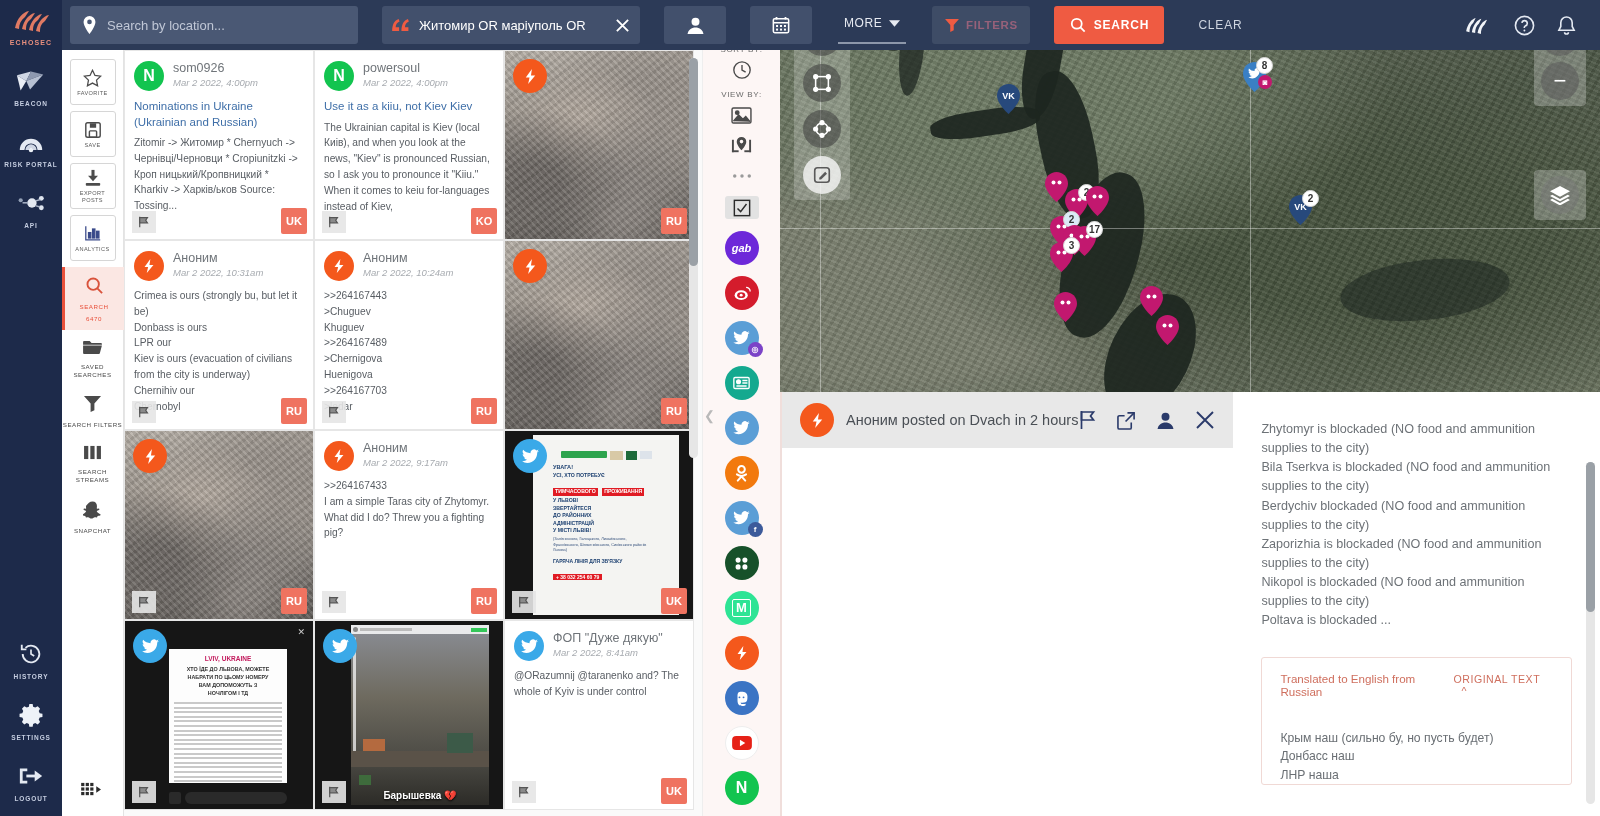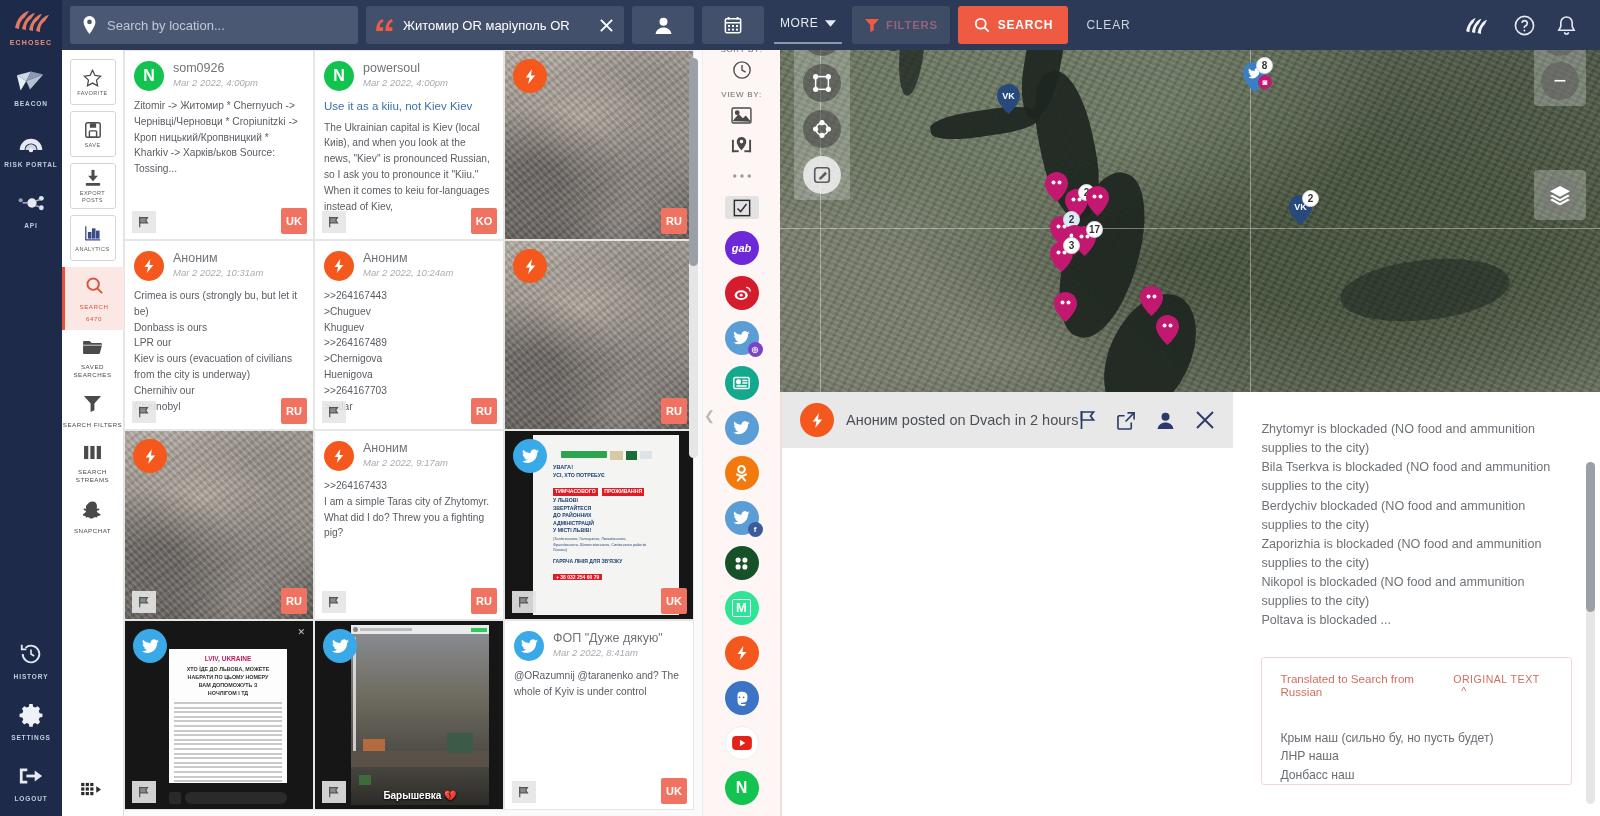--- a/index.html
+++ b/index.html
@@ -248,21 +248,21 @@
   }
   .trans-head { display: flex; align-items: center; }
   .trans-from { font-size: 11.6px; color: #cf6f5e; }
   .trans-orig { margin-left: auto; font-size: 10.6px; color: #cf6f5e; letter-spacing: .5px; cursor: pointer; }
   .trans-body { margin-top: 31px; }
   .trans-body .d-line { color: #6a6f74; font-size: 12.2px; }
 
   
   .topbar {
     position: absolute; left: 62px; top: 0; right: 0; height: 50px;
-    background: #2c3a57; display: flex; align-items: center; padding: 0 8px; z-index: 50;
+    background: #2c3a57; display: flex; align-items: center; padding: 0 8px; z-index: 50; gap: 16px;
   }
   .loc-input {
     width: 288px; height: 38px; background: #4a5874; border-radius: 3px;
     display: flex; align-items: center; padding: 0 12px; cursor: text;
   }
   .loc-ph { margin-left: 10px; font-size: 13px; color: #c0c7d6; }
   .q-input {
     width: 258px; height: 38px; background: #42506c; border-radius: 3px;
     display: flex; align-items: center; padding: 0 10px; margin-left: 8px; cursor: text;
   }
@@ -512,20 +512,21 @@
     <div class="posts-grid">
 
       <div class="card">
         <div class="card-head">
           <div class="avatar av-nitter">N</div>
           <div class="head-meta">
             <div class="head-user">som0926</div>
             <div class="head-date">Mar 2 2022, 4:00pm</div>
           </div>
         </div>
+        <div class="card-title">Nominations in Ukraine (Ukrainian and Russian)</div>
         <div class="card-body">Zitomir -&gt; Житомир * Chernyuch -&gt; Чернівці/Черновци * Cropiunitzki -&gt; Кроп ницький/Кропвницкий * Kharkiv -&gt; Харків/ьков Source: Tossing...</div>
         <div class="card-flag">
           <svg viewBox="0 0 14 14" width="12" height="12" fill="none" stroke="#555" stroke-width="1.4">
               <path d="M2 1v12"></path>
               <path d="M2 2h9l-2 3 2 3H2z" fill="#8a8a8a"></path>
             </svg>
         </div>
         <div class="card-lang">UK</div>
       </div>
 
@@ -1117,30 +1118,30 @@
       <div class="detail-body">
         <div class="d-line">Zhytomyr is blockaded (NO food and ammunition supplies to the city)</div>
         <div class="d-line">Bila Tserkva is blockaded (NO food and ammunition supplies to the city)</div>
         <div class="d-line">Berdychiv blockaded (NO food and ammunition supplies to the city)</div>
         <div class="d-line">Zaporizhia is blockaded (NO food and ammunition supplies to the city)</div>
         <div class="d-line">Nikopol is blockaded (NO food and ammunition supplies to the city)</div>
         <div class="d-line">Poltava is blockaded ...</div>
 
         <div class="trans-box">
           <div class="trans-head">
-            <div class="trans-from">Translated to Search from Russian</div>
+            <div class="trans-from">Translated to English from Russian</div>
             <div class="trans-orig">
               <span>ORIGINAL TEXT</span>
               <span style="margin-left:8px;">^</span>
             </div>
           </div>
           <div class="trans-body">
             <div class="d-line">Крым наш (сильно бу, но пусть будет)</div>
+            <div class="d-line"> Донбасс наш</div>
             <div class="d-line"> ЛНР наша</div>
-            <div class="d-line"> Донбасс наш</div>
           </div>
         </div>
       </div>
       <div class="scrollbar" style="right:5px;top:70px;bottom:12px;">
         <div class="thumb" style="top:0;height:150px;"></div>
       </div>
     </div>
   </div>
 
   <div class="topbar">

